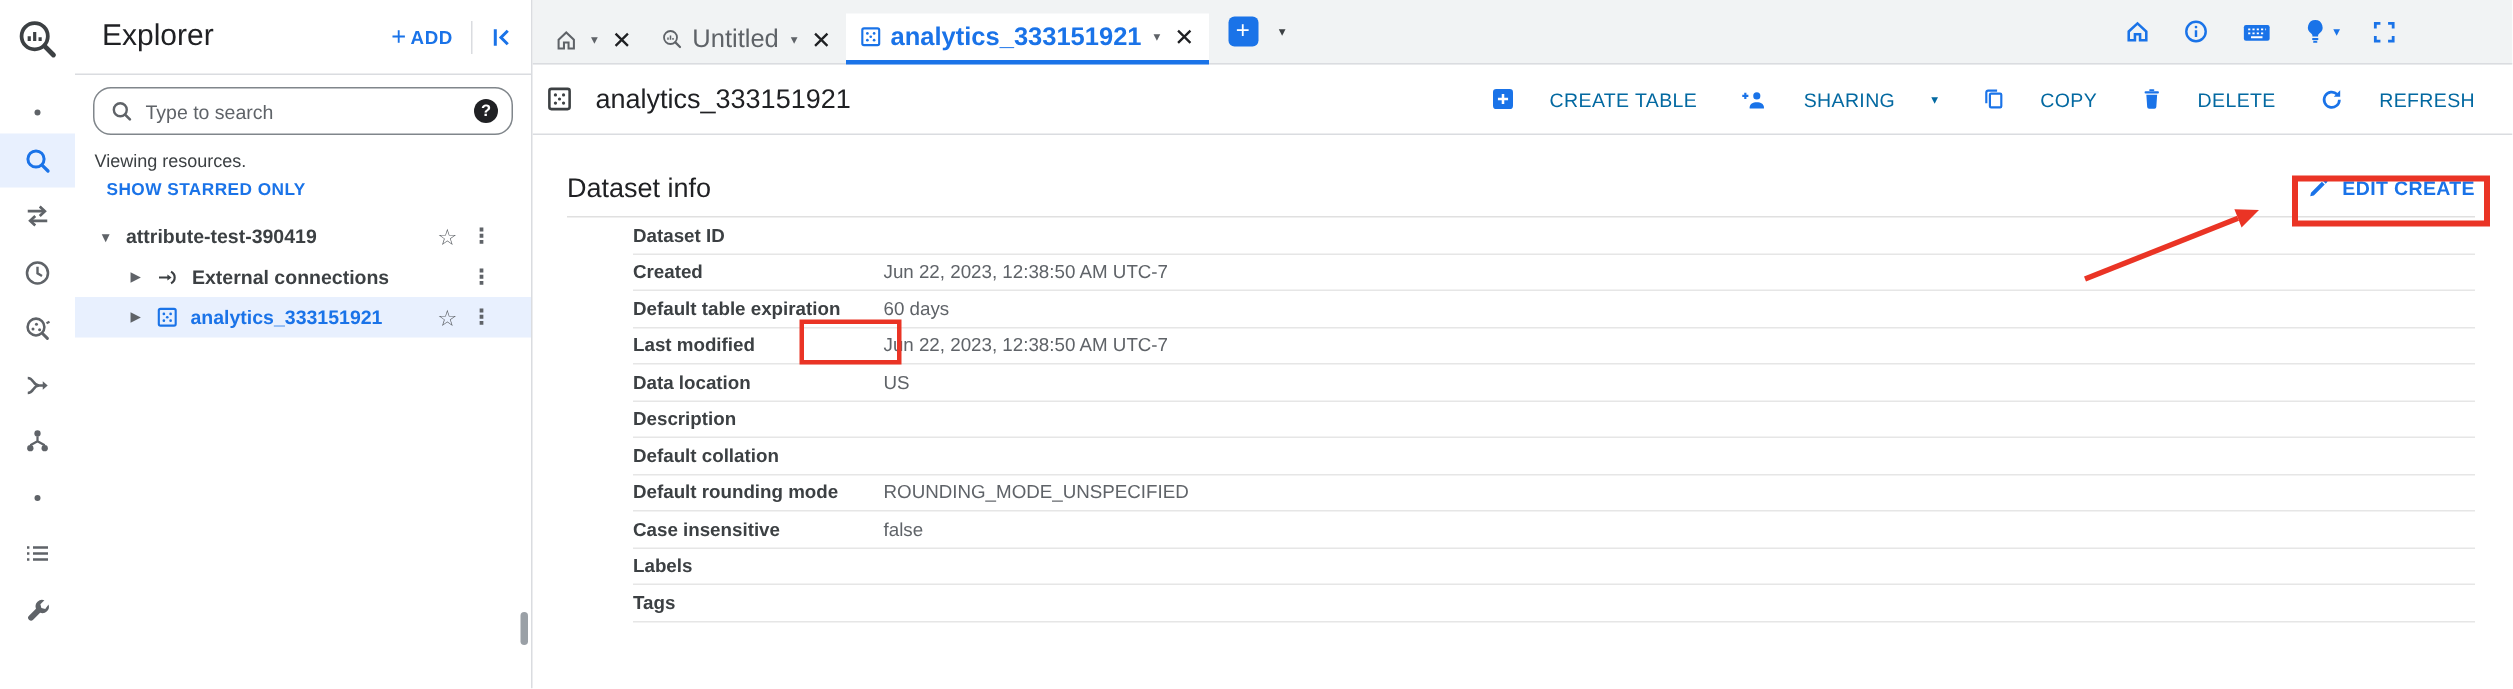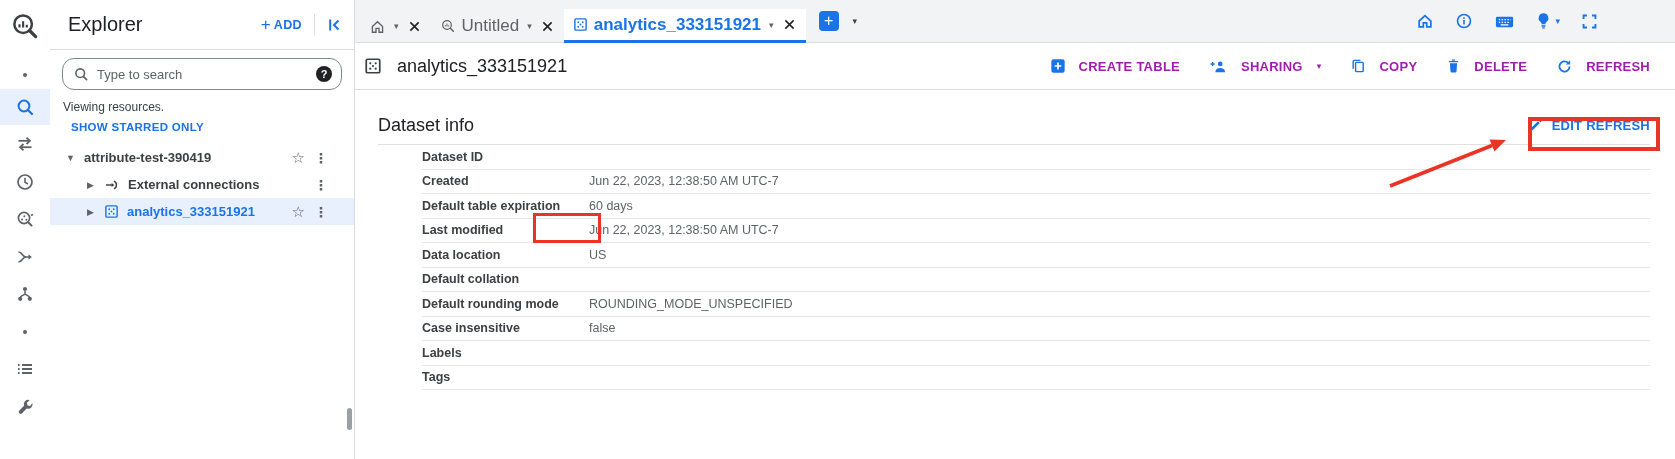--- a/index.html
+++ b/index.html
@@ -59,21 +59,21 @@
   .tr-icon { display:flex; align-items:center; cursor:pointer; }
   .bulb-wrap { display:flex; align-items:center; gap:4px; cursor:pointer; }
   .bulb-caret { font-size:9px; color:#1a73e8; }
 
   
   .main { position:absolute; left:355px; right:0; top:43px; bottom:0; background:#fff; }
   .main-header { height:47px; display:flex; align-items:center; padding:0 25px 0 9px; border-bottom:1px solid #dadce0; }
   .mh-icon { color:#3c4043; display:flex; margin-right:15px; }
   .mh-title { font-size:18px; color:#202124; }
   .actions { margin-left:auto; display:flex; align-items:center; gap:29px; }
-  .act-btn { display:flex; align-items:center; gap:13px; color:#a21caf; font-size:13px; font-weight:bold; letter-spacing:.25px; cursor:pointer; white-space:nowrap; }
+  .act-btn { display:flex; align-items:center; gap:23px; color:#0369a1; font-size:13px; font-weight:normal; letter-spacing:.25px; cursor:pointer; white-space:nowrap; }
   .act-caret { font-size:9px; margin-left:1px; }
 
   .section { padding:0 25px 0 23px; }
   .section-head { height:54px; padding-top:16px; display:flex; align-items:center; }
   .section-title { font-size:18px; font-weight:normal; color:#202124; }
   .edit-btn { margin-left:auto; display:flex; align-items:center; gap:8px; color:#1a73e8; font-size:13px; font-weight:bold; letter-spacing:.25px; cursor:pointer; }
 
   .info-table { border-top:1px solid #e0e0e0; }
   .info-row { display:flex; align-items:center; height:24.5px; border-bottom:1px solid #e6e6e6;margin-left:44px; }
   .info-label { width:167px; flex:none; font-size:12.5px; font-weight:bold; color:#3c4043; }
@@ -364,21 +364,21 @@
       </div>
     </div>
 
     <div class="section">
       <div class="section-head">
         <span class="section-title">Dataset info</span>
         <span class="edit-btn">
           <svg width="16" height="16" viewBox="0 0 20 20">
               <path fill="#1a73e8" d="M3.3 14.3 12.4 5.2l2.4 2.4-9.1 9.1-3 .6zM13.2 4.4l1.1-1.1a1.55 1.55 0 0 1 2.2 0l.2.2a1.55 1.55 0 0 1 0 2.2l-1.1 1.1z"></path>
             </svg>
-          <span>EDIT REFRESH</span>
+          <span>EDIT CREATE</span>
         </span>
       </div>
       <div class="info-table">
         <div class="info-row">
             <span class="info-label">Dataset ID</span>
             <span class="info-value"></span>
           </div>
         <div class="info-row">
             <span class="info-label">Created</span>
             <span class="info-value">Jun 22, 2023, 12:38:50 AM UTC-7</span>
@@ -387,20 +387,24 @@
             <span class="info-label">Default table expiration</span>
             <span class="info-value">60 days</span>
           </div>
         <div class="info-row">
             <span class="info-label">Last modified</span>
             <span class="info-value">Jun 22, 2023, 12:38:50 AM UTC-7</span>
           </div>
         <div class="info-row">
             <span class="info-label">Data location</span>
             <span class="info-value">US</span>
+          </div>
+        <div class="info-row">
+            <span class="info-label">Description</span>
+            <span class="info-value"></span>
           </div>
         <div class="info-row">
             <span class="info-label">Default collation</span>
             <span class="info-value"></span>
           </div>
         <div class="info-row">
             <span class="info-label">Default rounding mode</span>
             <span class="info-value">ROUNDING_MODE_UNSPECIFIED</span>
           </div>
         <div class="info-row">

